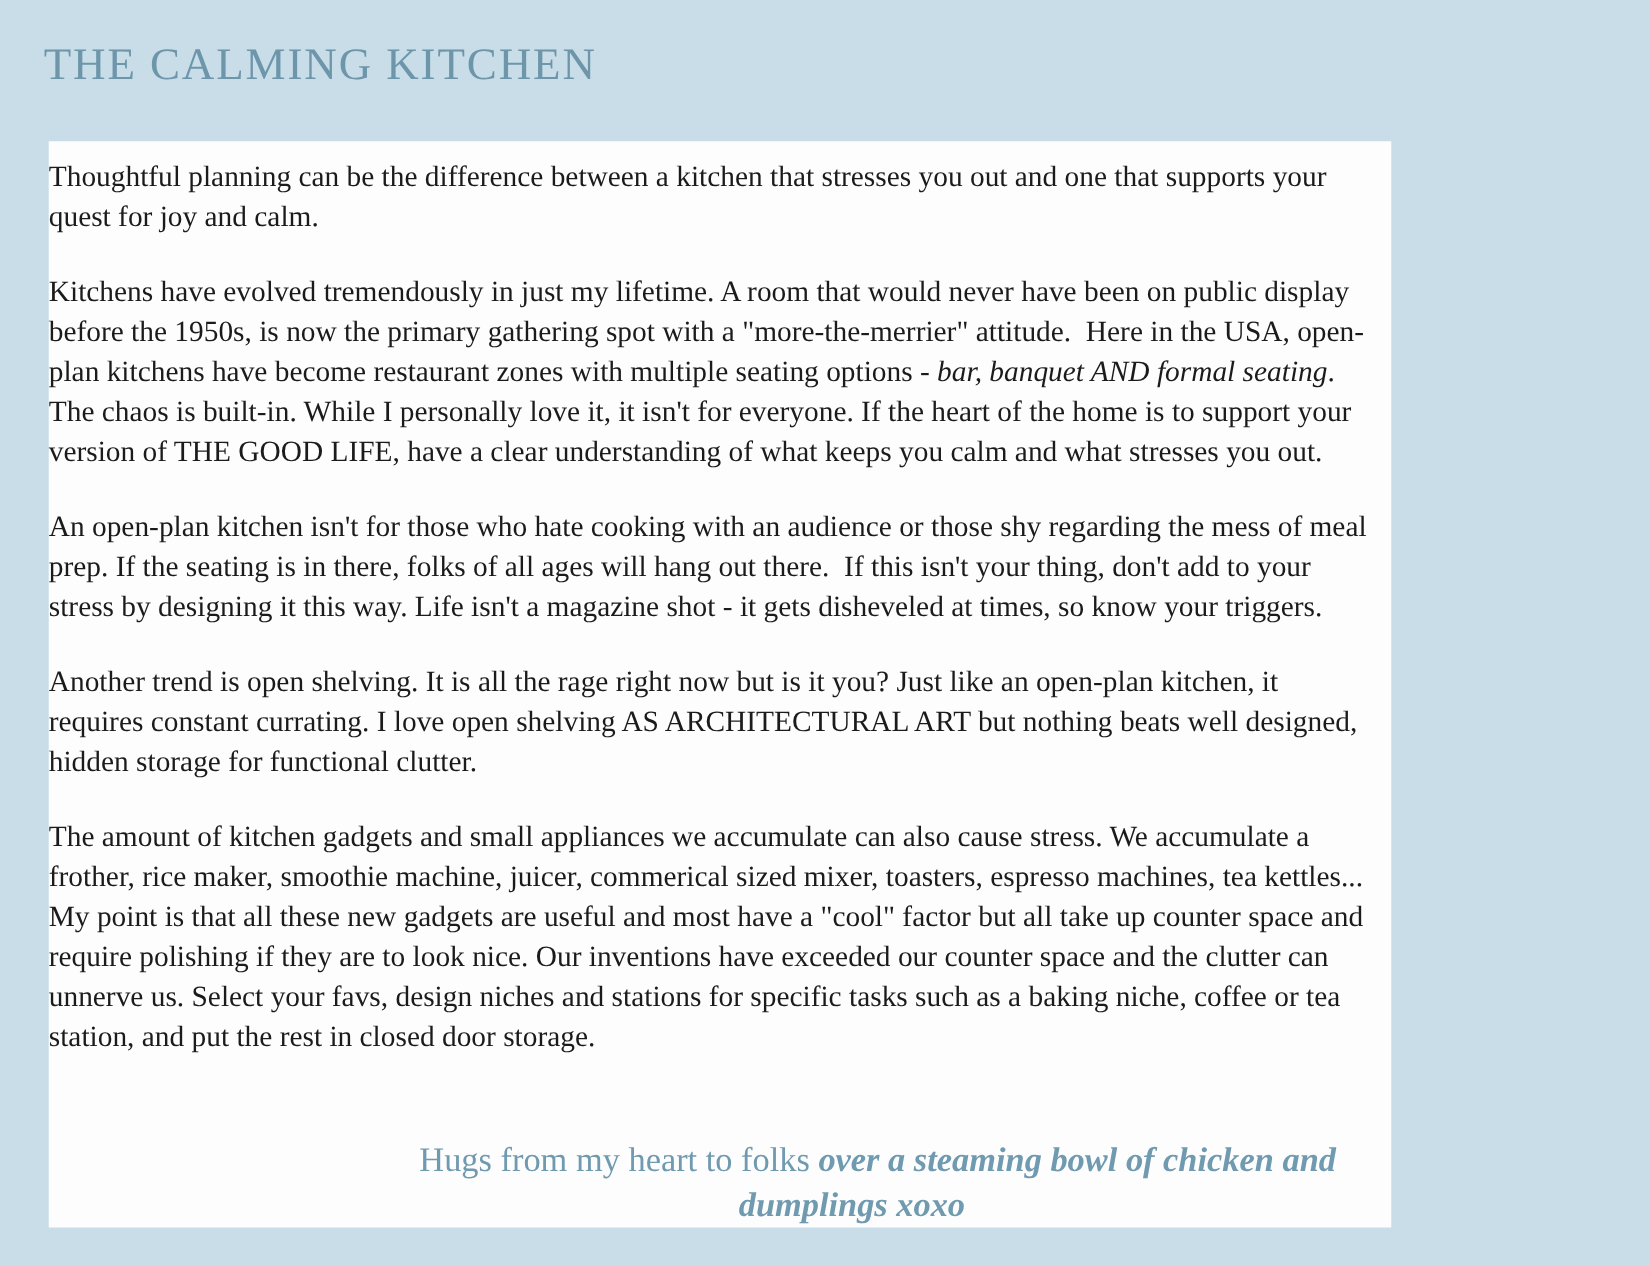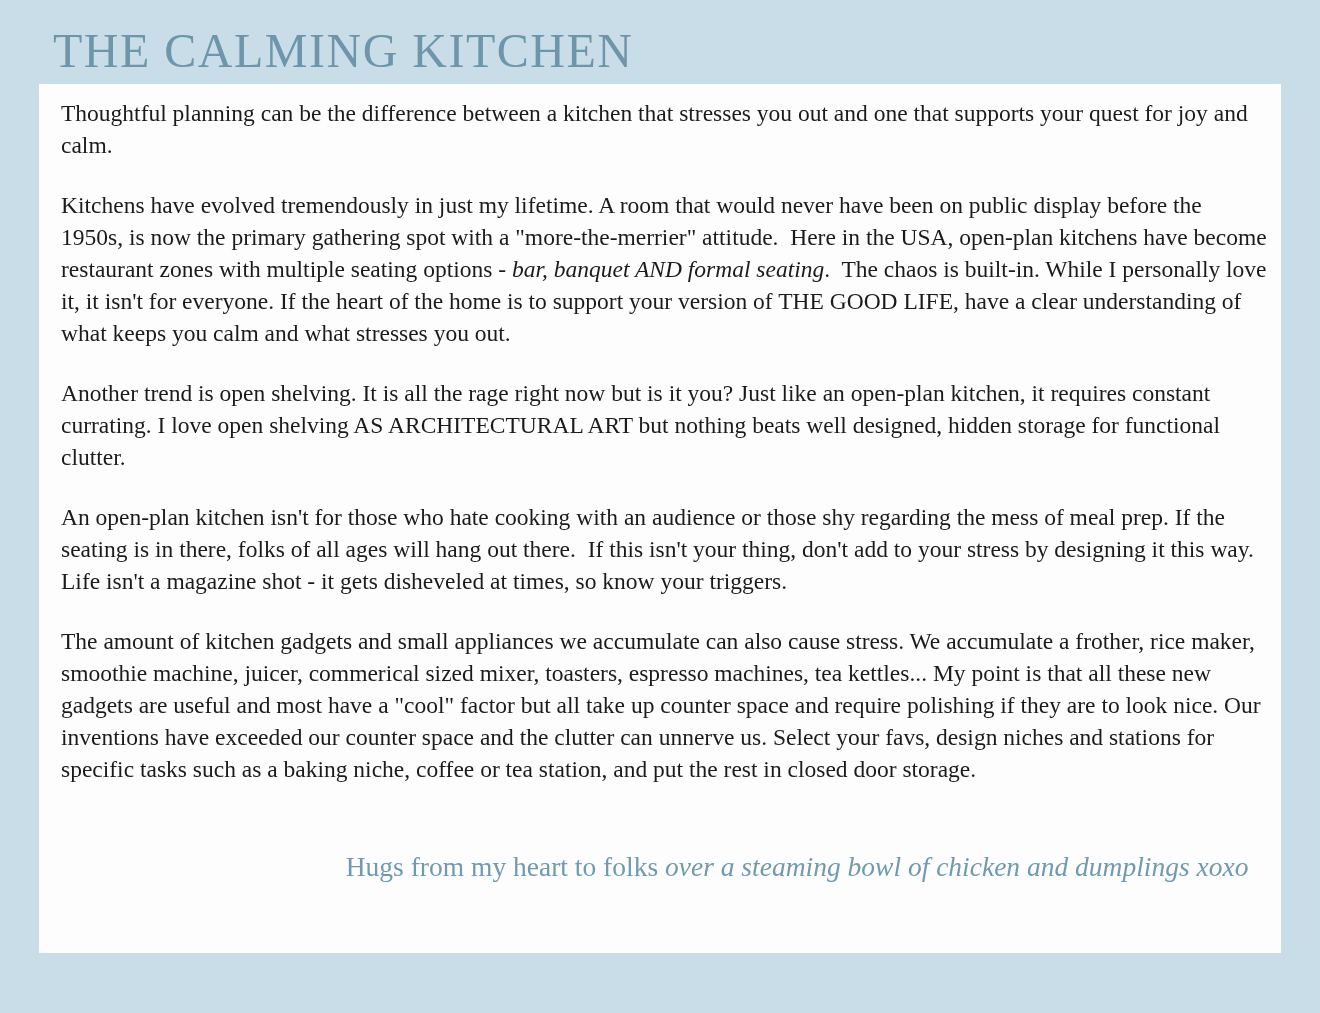--- a/index.html
+++ b/index.html
@@ -11,36 +11,36 @@
     background: #c9dde9;
     font-family: "Liberation Serif", serif;
   }
   .page {
     width: 1320px;
     height: 1013px;
     position: relative;
   }
   .page-title {
     margin: 0;
-    padding: 28px 0 0 53px;
-    font-size: 48px;
+    padding: 28px 0 0 35px;
+    font-size: 36px;
     line-height: 46px;
     font-weight: 400;
     letter-spacing: 1.5px;
     color: #6d96aa;
   }
   .content-card {
     position: absolute;
     left: 39px;
-    top: 84px;
-    width: 1242px;
+    top: 113px;
+    width: 1074px;
     height: 869px;
     background: #fdfdfd;
     box-sizing: border-box;
-    padding: 13px 14px 16px 22px;
+    padding: 13px 14px 16px 0;
   }
   .para {
     margin: 0 0 28px 0;
     font-size: 23.5px;
     line-height: 32px;
     color: #1b1b1b;
     white-space: pre-wrap;
   }
   .para em {
     font-style: italic;
@@ -49,34 +49,35 @@
     margin: 4px 0 0 0;
     padding-left: 225px;
     text-align: center;
     font-size: 27.5px;
     line-height: 36px;
     color: #6f9ab0;
     white-space: pre-wrap;
   }
   .closing-line em {
     font-style: italic;
+    font-weight: bold;
   }
 </style>
 </head>
 <body>
 
 <div class="page">
   <h1 class="page-title">THE CALMING KITCHEN</h1>
 
   <div class="content-card">
     <div>
         <p class="para"><span>Thoughtful planning can be the difference between a kitchen that stresses you out and one that supports your quest for joy and calm.</span></p>
         <p class="para"><span>Kitchens have evolved tremendously in just my lifetime. A room that would never have been on public display before the 1950s, is now the primary gathering spot with a "more-the-merrier" attitude.  Here in the USA, open-plan kitchens have become restaurant zones with multiple seating options - </span><em>bar, banquet AND formal seating</em><span>.  The chaos is built-in. While I personally love it, it isn't for everyone. If the heart of the home is to support your version of THE GOOD LIFE, have a clear understanding of what keeps you calm and what stresses you out.</span></p>
+        <p class="para"><span>An open-plan kitchen isn't for those who hate cooking with an audience or those shy regarding the mess of meal prep. If the seating is in there, folks of all ages will hang out there.  If this isn't your thing, don't add to your stress by designing it this way. Life isn't a magazine shot - it gets disheveled at times, so know your triggers.</span></p>
         <p class="para"><span>Another trend is open shelving. It is all the rage right now but is it you? Just like an open-plan kitchen, it requires constant currating. I love open shelving AS ARCHITECTURAL ART but nothing beats well designed, hidden storage for functional clutter.</span></p>
-        <p class="para"><span>An open-plan kitchen isn't for those who hate cooking with an audience or those shy regarding the mess of meal prep. If the seating is in there, folks of all ages will hang out there.  If this isn't your thing, don't add to your stress by designing it this way. Life isn't a magazine shot - it gets disheveled at times, so know your triggers.</span></p>
         <p class="para"><span>The amount of kitchen gadgets and small appliances we accumulate can also cause stress. We accumulate a frother, rice maker, smoothie machine, juicer, commerical sized mixer, toasters, espresso machines, tea kettles... My point is that all these new gadgets are useful and most have a "cool" factor but all take up counter space and require polishing if they are to look nice. Our inventions have exceeded our counter space and the clutter can unnerve us. Select your favs, design niches and stations for specific tasks such as a baking niche, coffee or tea station, and put the rest in closed door storage.</span></p>
       </div>
 
     <p class="closing-line">
       <span>Hugs from my heart to folks </span><em>over a steaming bowl of chicken and dumplings xoxo</em>
     </p>
   </div>
 </div>
 
 </body></html>

